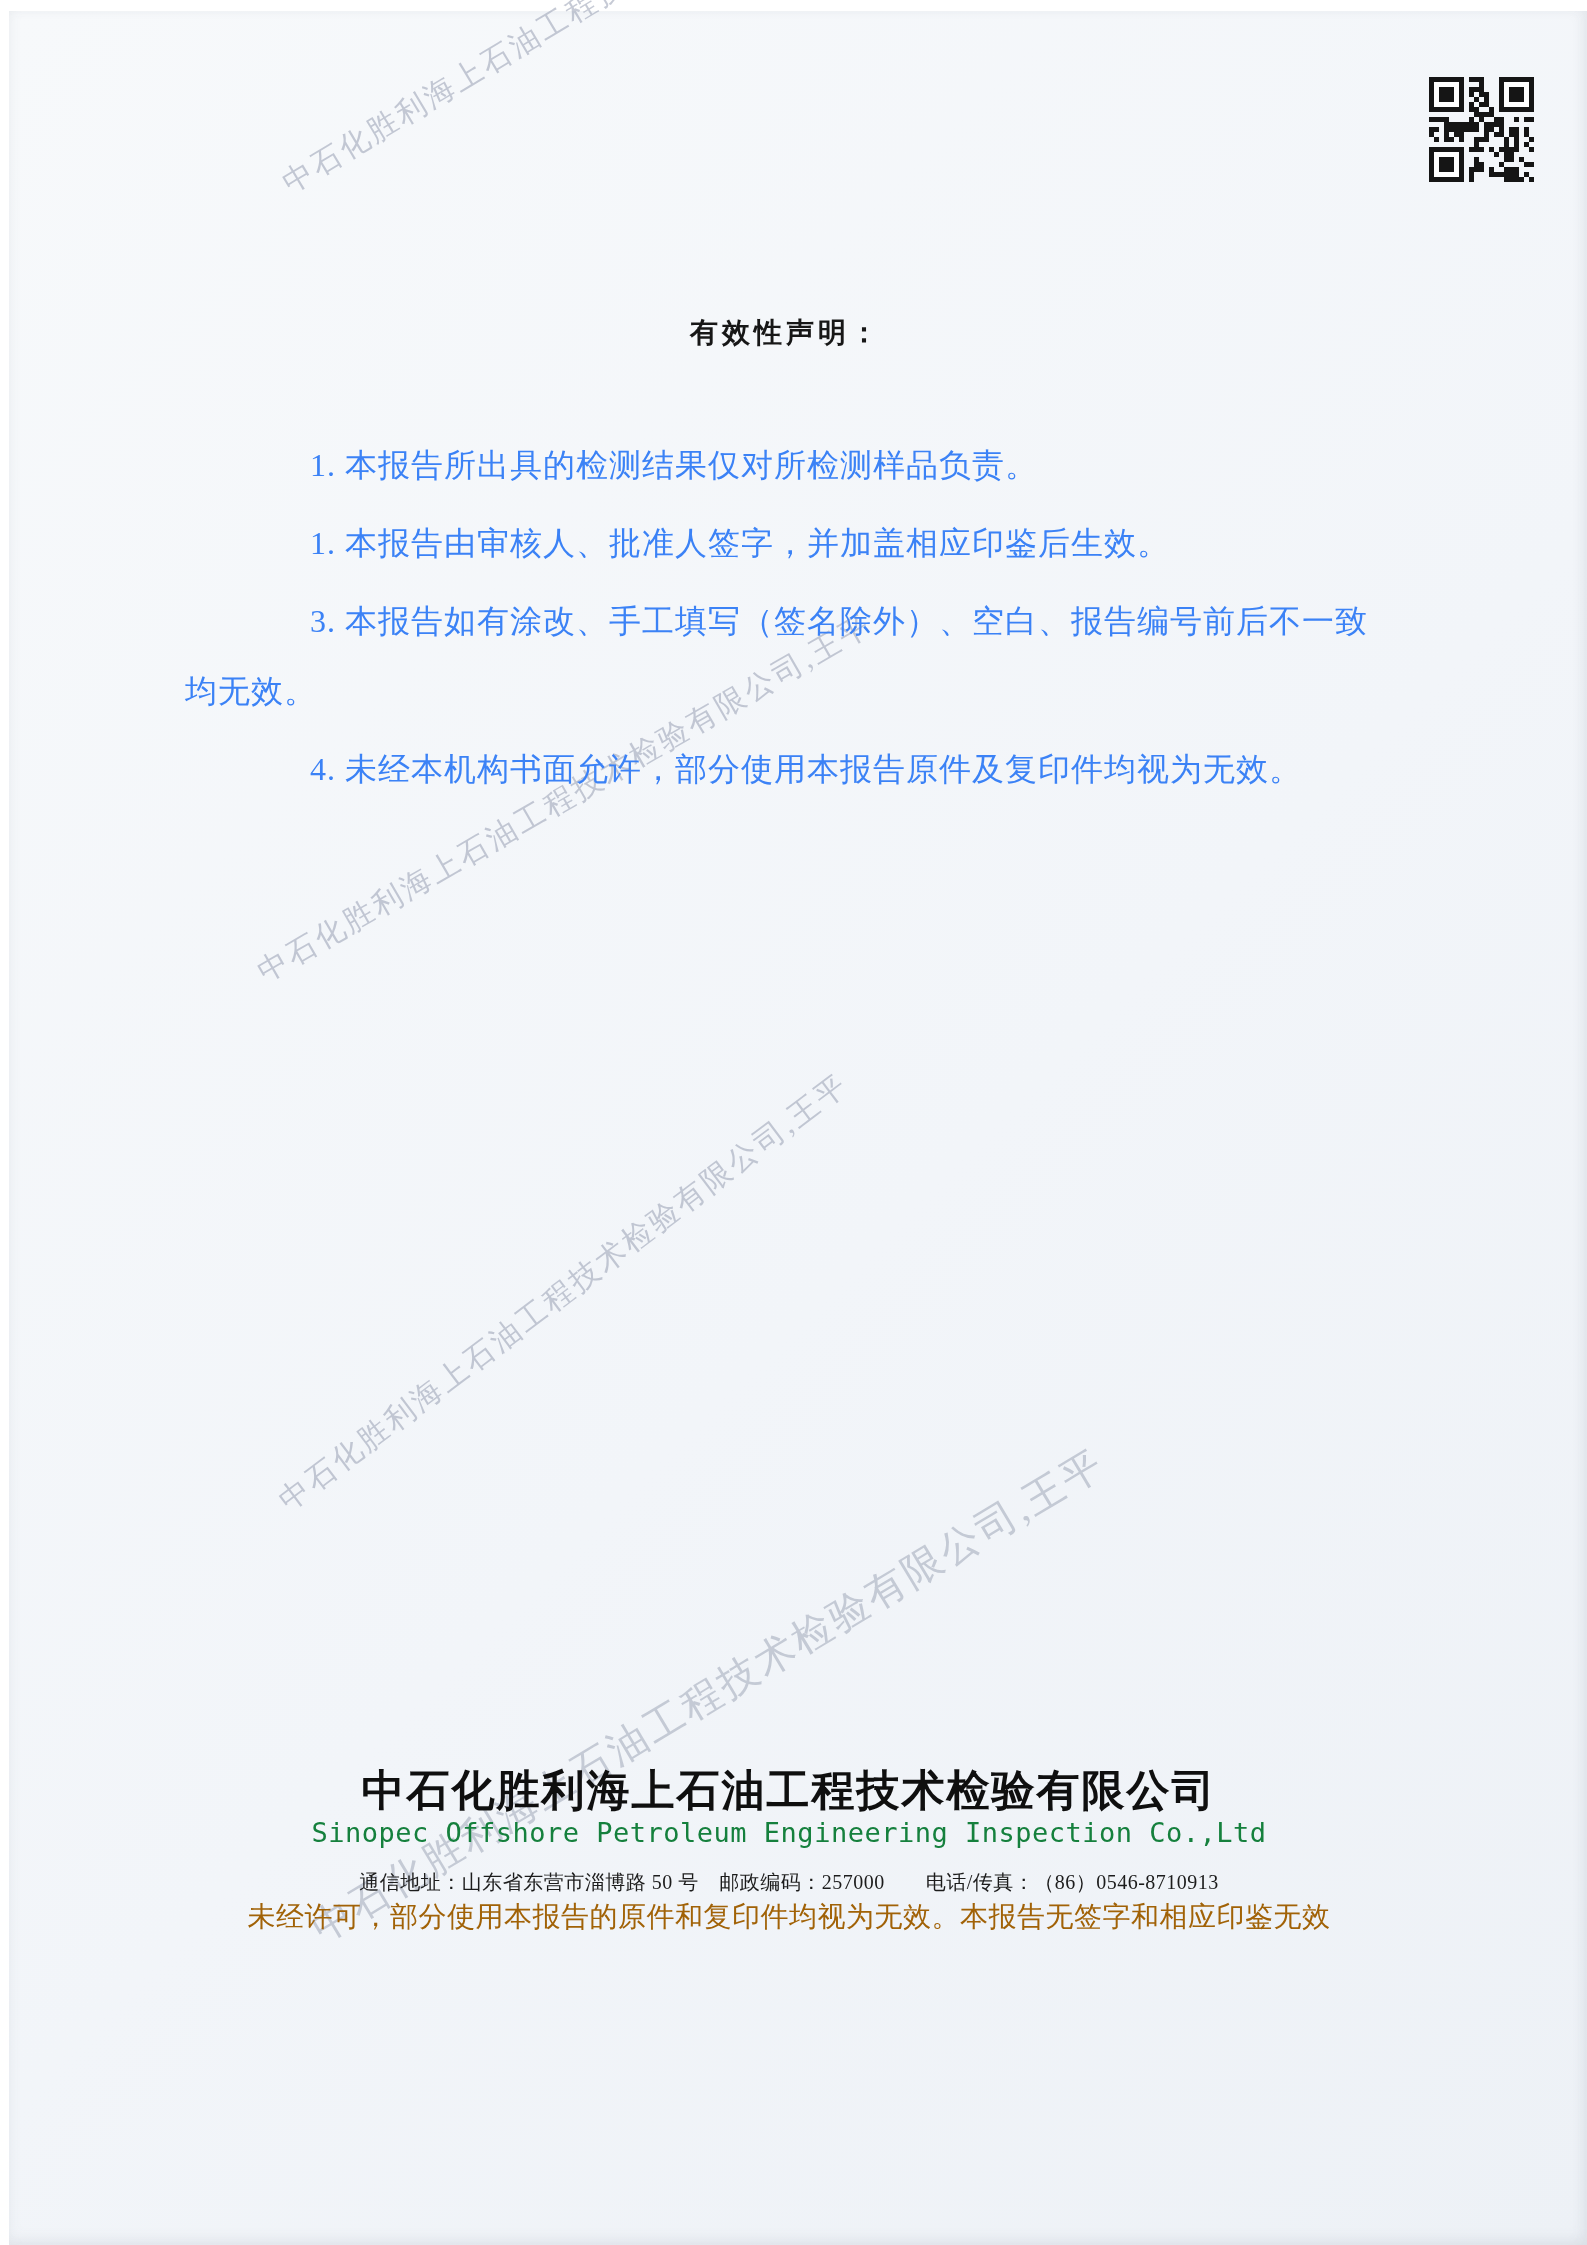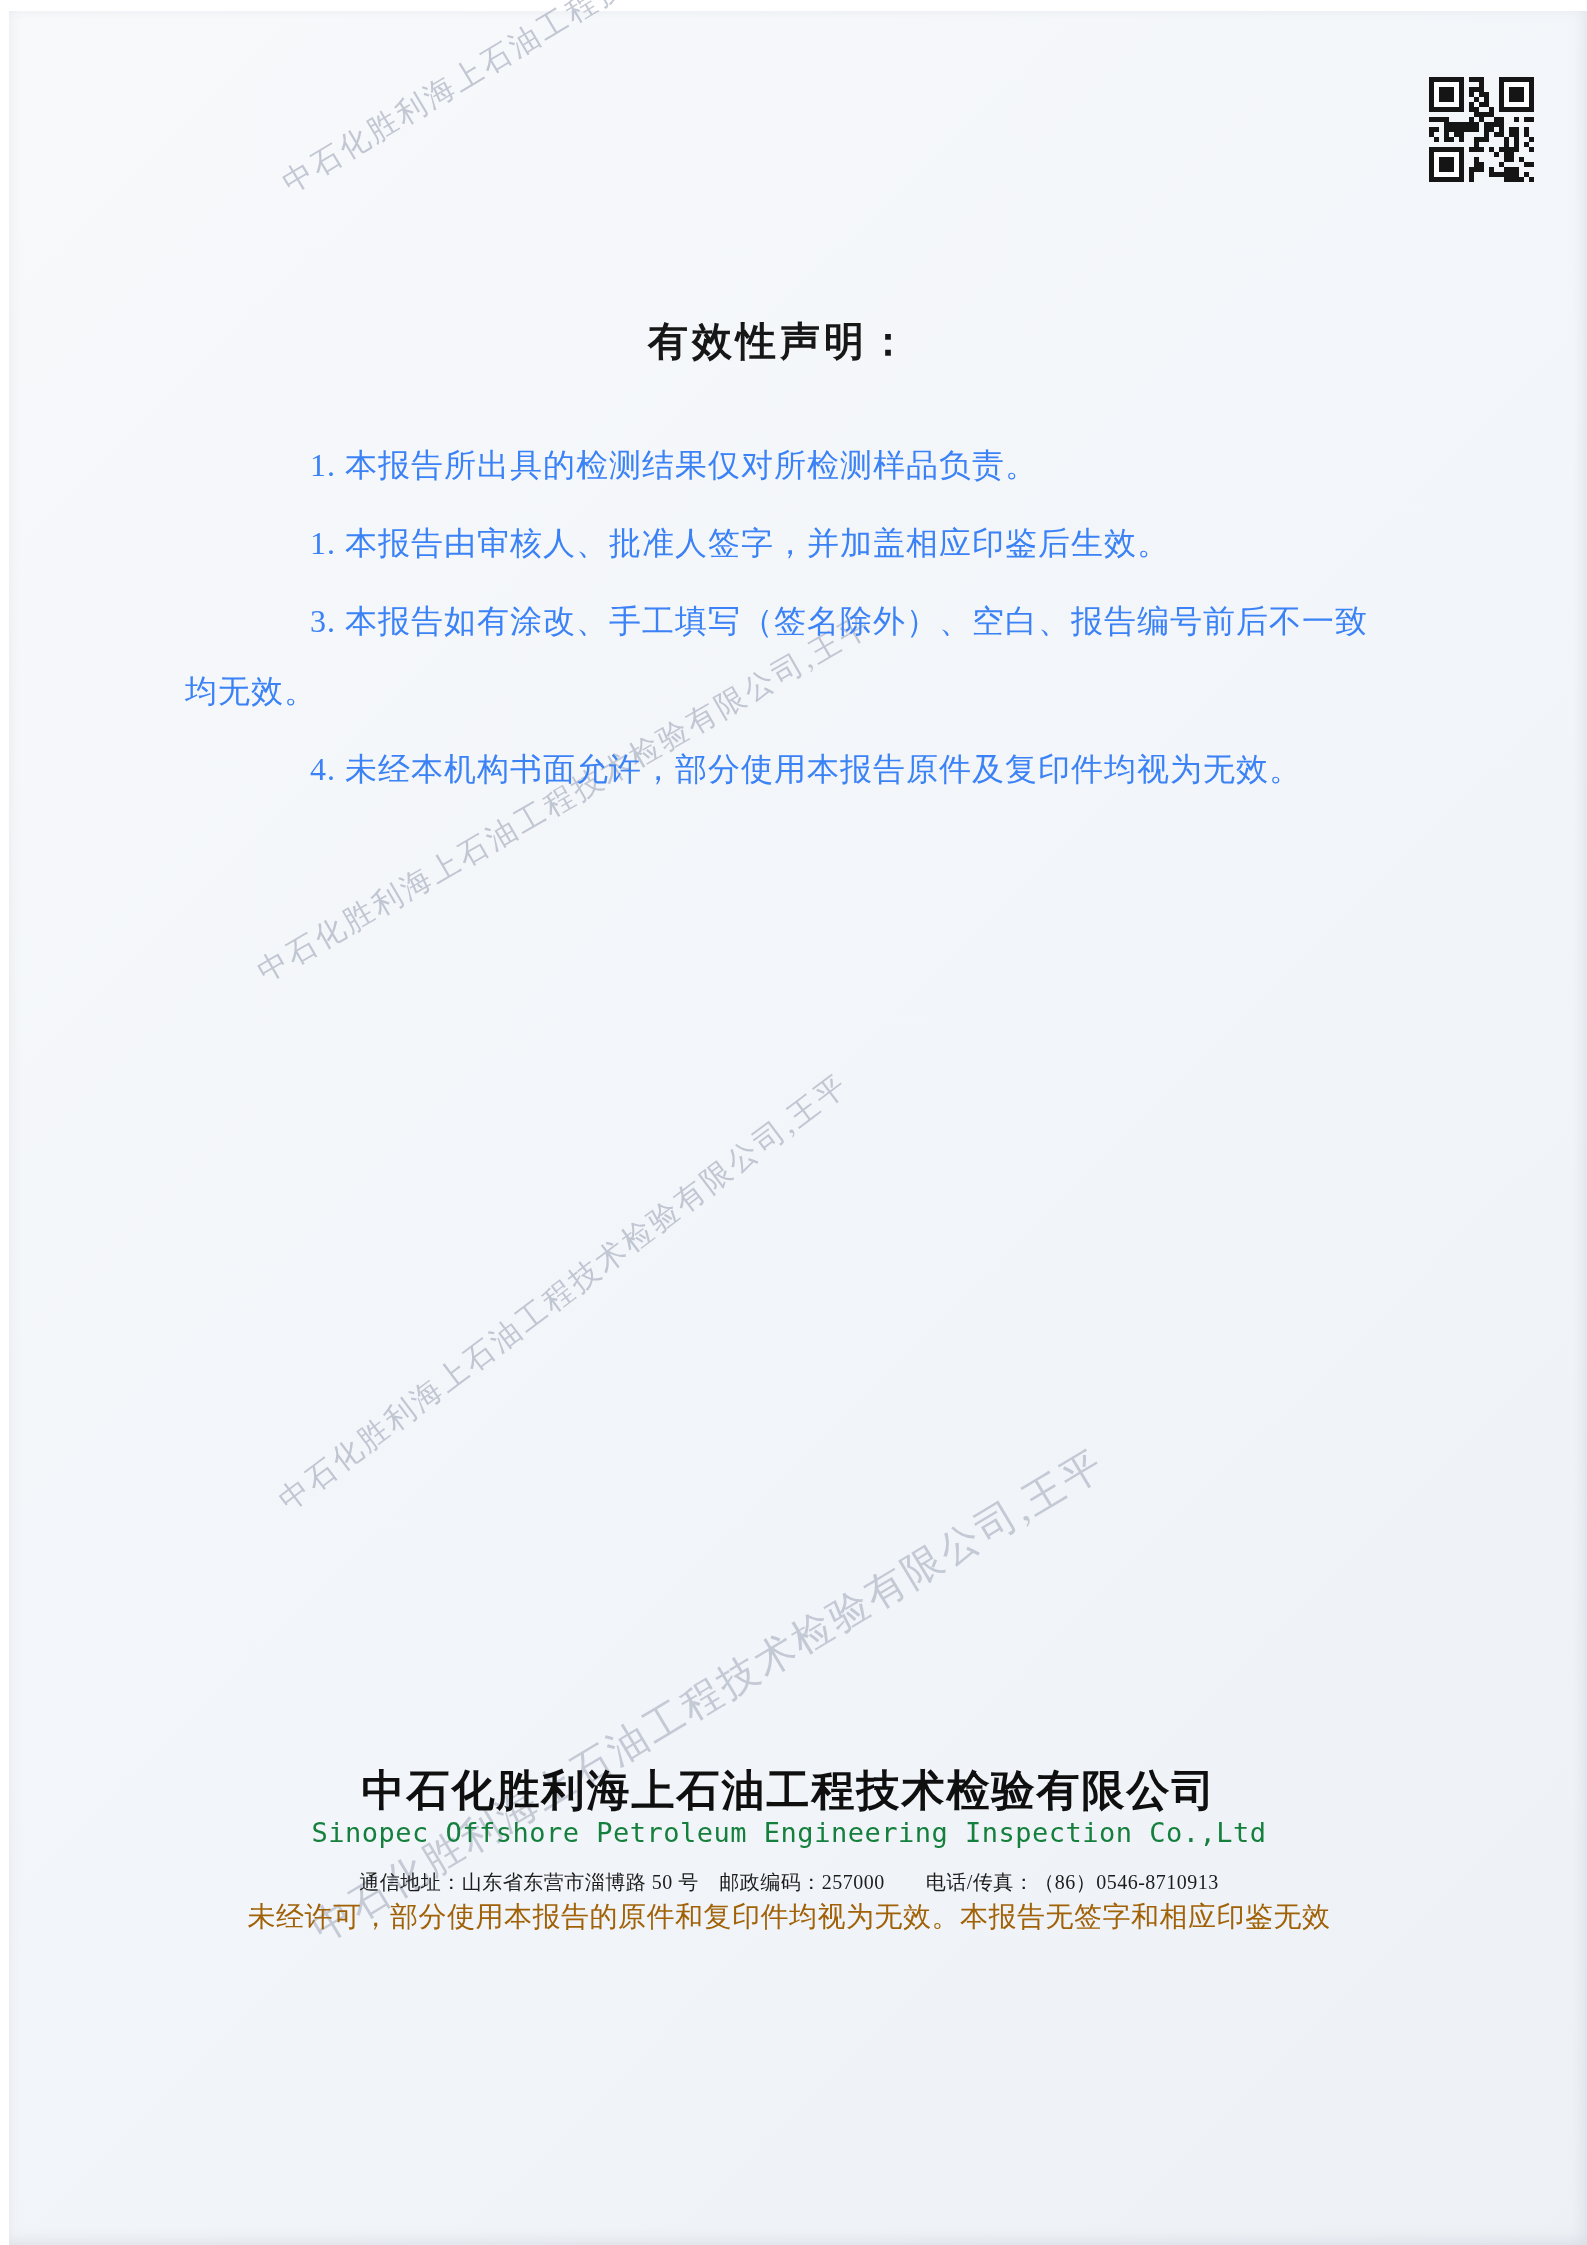--- a/index.html
+++ b/index.html
@@ -30,25 +30,25 @@
   }
   .wm-a{left:235px;top:-16px;font-size:30px;transform:rotate(-31deg);transform-origin:center;}
   .wm-b{left:213px;top:778px;font-size:30px;transform:rotate(-30deg);transform-origin:center;}
   .wm-c{left:212px;top:1272px;font-size:30px;transform:rotate(-37deg);transform-origin:center;}
   .wm-d{left:250px;top:1668px;font-size:40px;transform:rotate(-31deg);transform-origin:center;color:rgba(152,159,178,0.50);}
   
   .qr{position:absolute;left:1429px;top:77px;width:105px;height:105px;}
   .qr svg{display:block;width:105px;height:105px;}
   
   .title{
-    position:absolute;left:170px;top:314px;width:1220px;
+    position:absolute;left:176px;top:314px;width:1220px;
     text-align:center;
     font-family:"Liberation Sans", sans-serif;
     font-weight:700;
-    font-size:40px;
+    font-size:28px;
     letter-spacing:4px;
     color:#171717;
   }
   
   .statements{position:absolute;left:185px;top:430px;width:1240px;}
   .statements p{
     margin:0 0 8px 0;
     font-size:32px;
     line-height:70px;
     text-indent:125px;

